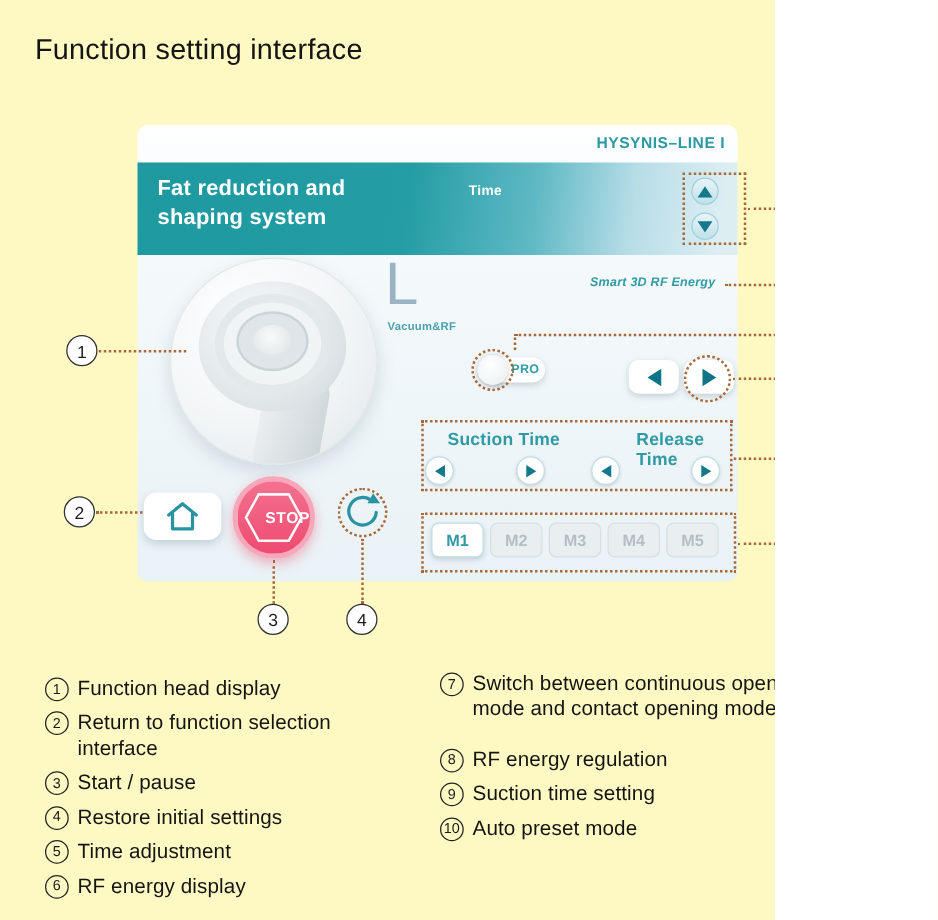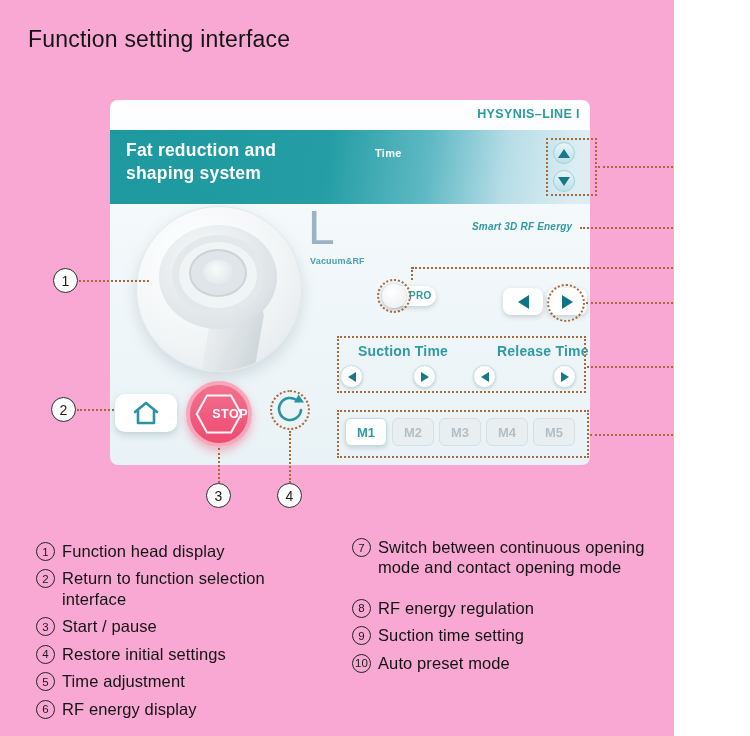--- a/index.html
+++ b/index.html
@@ -1,18 +1,18 @@
 <!DOCTYPE html>
 <html><head>
 <meta charset="utf-8">
 <style>
   * { margin:0; padding:0; box-sizing:border-box; }
   html,body { background:#ffffff; }
   body { font-family:"Liberation Sans", sans-serif; }
-  .page { position:relative; width:674px; height:736px; background:#f9a8d4; overflow:hidden; }
+  .page { position:relative; width:620px; height:736px; background:#fef9c3; overflow:hidden; }
 
   
   .page-title { position:absolute; left:28px; top:26px; font-size:23px; font-weight:500; color:#141414; letter-spacing:.2px; }
 
   
   .panel { position:absolute; left:110px; top:100px; width:480px; height:365px;
            background:linear-gradient(180deg,#ffffff 0%,#f6fafc 18%,#e9f2f6 100%);
            border-radius:8px; }
   .brand { position:absolute; top:7px; right:10px; font-size:12.5px; font-weight:600; color:#2b9aa1; letter-spacing:.4px; }
 
@@ -144,21 +144,21 @@
     </div>
 
     <div class="rf-btn" style="left:393px; top:188px;">
       <span class="tri-left-lg"></span>
     </div>
     <div class="rf-btn" style="left:437px; top:188px;">
       <span class="tri-right-lg"></span>
     </div>
 
     <div class="sect-label" style="left:248px; top:243px;">Suction Time</div>
-    <div class="sect-label" style="left:387px; top:243px;">Release Time</div>
+    <div class="sect-label" style="left:399px; top:243px;">Release Time</div>
 
     <div class="cbtn" style="left:230px; top:265px;">
       <span class="tri-left-sm"></span>
     </div>
     <div class="cbtn" style="left:303px; top:265px;">
       <span class="tri-right-sm"></span>
     </div>
     <div class="cbtn" style="left:363px; top:265px;">
       <span class="tri-left-sm"></span>
     </div>

